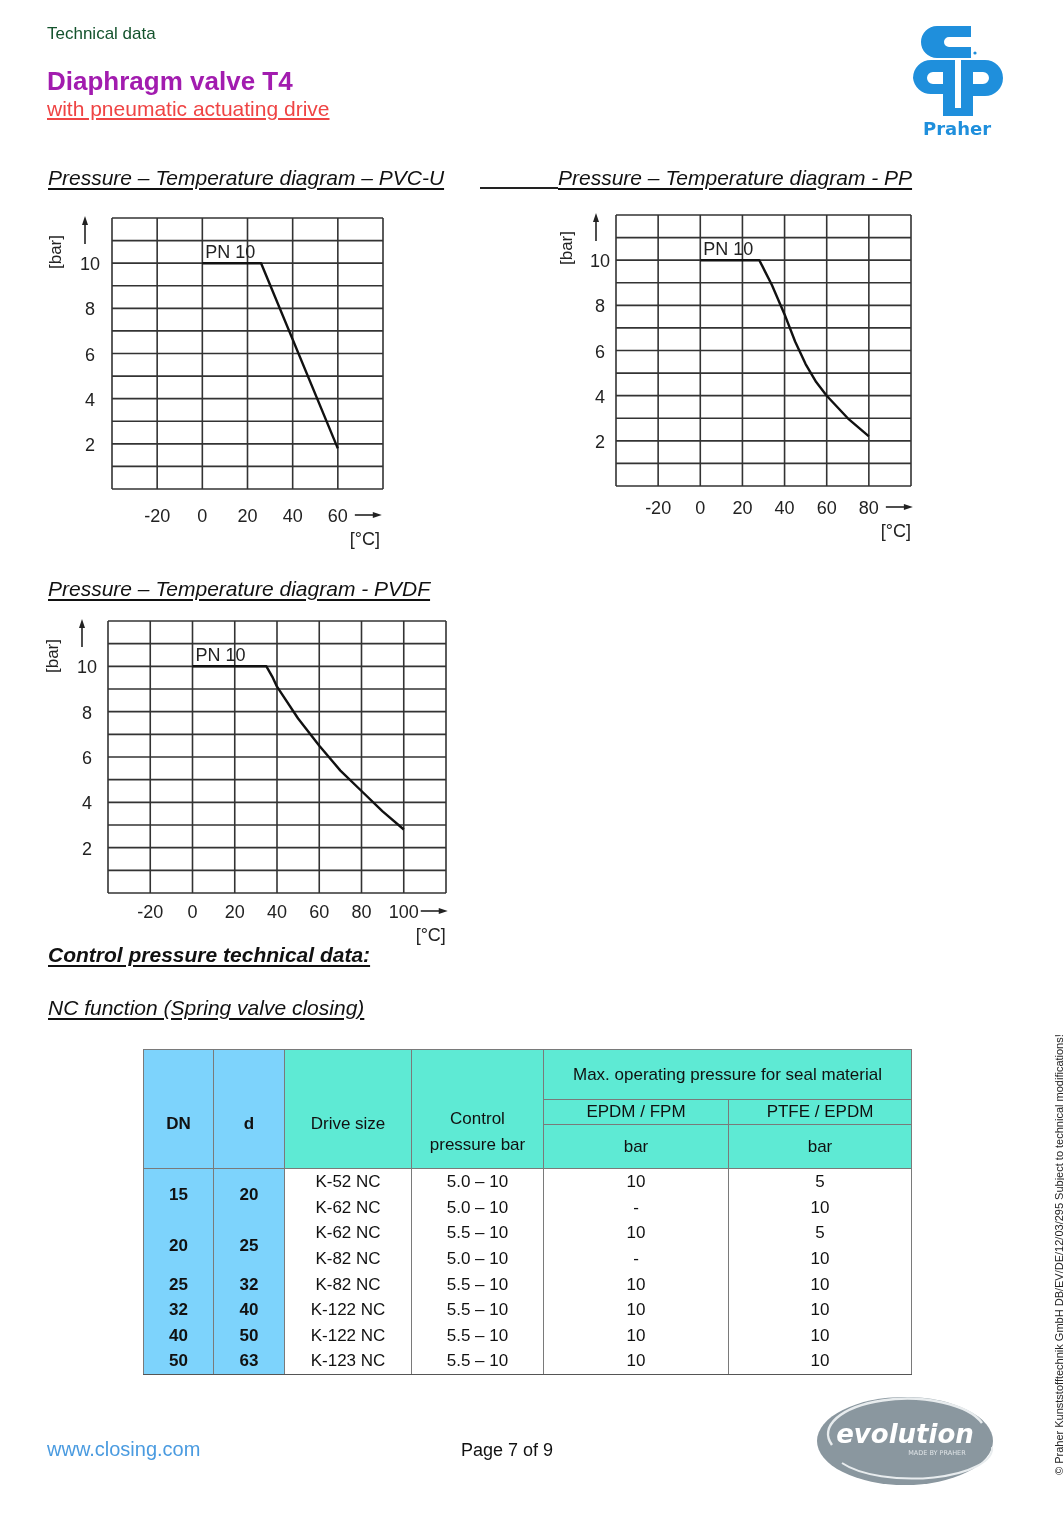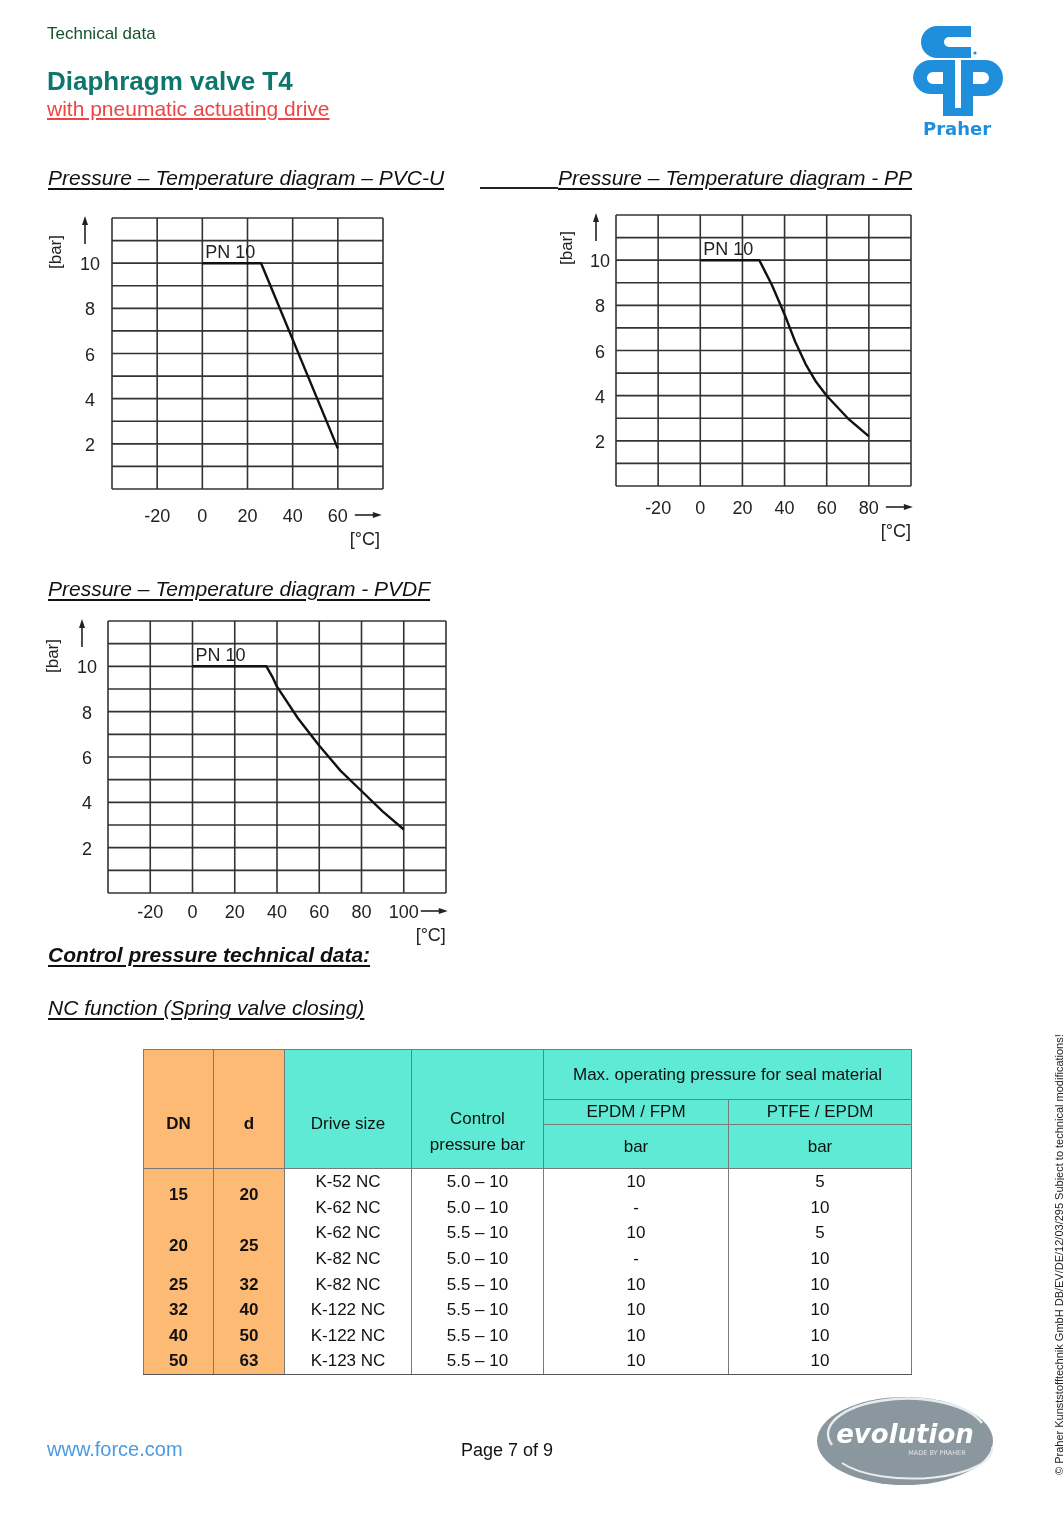--- a/index.html
+++ b/index.html
@@ -1,32 +1,32 @@
 <!DOCTYPE html>
 <html><head>
 <meta charset="utf-8">
 <style>
   html, body { margin: 0; padding: 0; background: #ffffff; }
   body { width: 1064px; height: 1539px; position: relative; overflow: hidden;
          font-family: "Liberation Sans", sans-serif; color: #111; }
   .abs { position: absolute; }
   .tech { left: 47px; top: 24px; font-size: 17px; color: #14532d; }
-  .title { left: 47px; top: 66px; font-size: 26px; font-weight: bold; color: #0f766e; }
+  .title { left: 47px; top: 66px; font-size: 26px; font-weight: bold; color: #a21caf; }
   .subtitle { left: 47px; top: 97px; font-size: 21px; color: #ef4444; text-decoration: underline; }
   .logo { left: 905px; top: 22px; width: 105px; height: 120px; }
   .sec-title { font-size: 21px; font-style: italic; text-decoration: underline; text-underline-offset: 3px; color: #111; white-space: nowrap; }
   .sec-line { height: 2px; background: #222; }
   .chart-svg { position: absolute; overflow: visible; }
   .ctrl-title { left: 48px; top: 943px; font-size: 21px; font-weight: bold; font-style: italic; text-decoration: underline; text-underline-offset: 3px; }
   .nc-title { left: 48px; top: 996px; font-size: 21px; font-style: italic; text-decoration: underline; text-underline-offset: 3px; }
   table.data { position: absolute; left: 143px; top: 1049px; width: 769px; border-collapse: collapse;
                font-size: 17px; }
   table.data td, table.data th { border: 1px solid #7a7a7a; text-align: center; padding: 0; }
   table.data th { font-weight: normal; background: #5eead4; }
-  table.data th.blue, table.data td.blue { background: #fdba74; font-weight: bold; }
+  table.data th.blue, table.data td.blue { background: #7dd3fc; font-weight: bold; }
   table.data tbody td { border-top: none; border-bottom: none; height: 25.6px; line-height: 25px; }
   table.data tbody td.blue { border-bottom: none; }
   table.data tbody tr:last-child td { border-bottom: 1.5px solid #555; }
   .footer-url { left: 47px; top: 1438px; font-size: 20px; color: #4a9be0; }
   .footer-page { left: 461px; top: 1440px; font-size: 18px; color: #111; }
   .evo { left: 812px; top: 1393px; width: 186px; height: 96px; }
   .side-note { left: 1053px; top: 1475px; transform-origin: 0 0; transform: rotate(-90deg);
                font-size: 11px; color: #222; white-space: nowrap; }
 </style>
 </head>
@@ -295,21 +295,21 @@
         <td class="blue" rowspan="1">50</td>
         <td class="blue" rowspan="1">63</td>
         <td>K-123 NC</td>
         <td>5.5 – 10</td>
         <td>10</td>
         <td>10</td>
       </tr>
     </tbody>
 </table>
 
-<div class="abs footer-url">www.force.com</div>
+<div class="abs footer-url">www.closing.com</div>
 <div class="abs footer-page">Page 7 of 9</div>
 
 <div class="abs evo">
   <svg width="186" height="96" viewBox="0 0 186 96">
     <ellipse cx="93" cy="48" rx="88" ry="44" fill="#8a979f"></ellipse>
     <path d="M20 52 a76 34 0 0 1 150 -22" fill="none" stroke="#e8ecee" stroke-width="2.5"></path>
     <path d="M30 70 a80 30 0 0 0 150 -16" fill="none" stroke="#e8ecee" stroke-width="2"></path>
     <text x="93" y="50" text-anchor="middle" font-family="DejaVu Sans, sans-serif" font-weight="bold" font-style="italic" font-size="26" fill="#ffffff">evolution</text>
     <text x="125" y="62" text-anchor="middle" font-family="DejaVu Sans, sans-serif" font-size="6.5" fill="#dfe4e7">MADE BY PRAHER</text>
   </svg>

